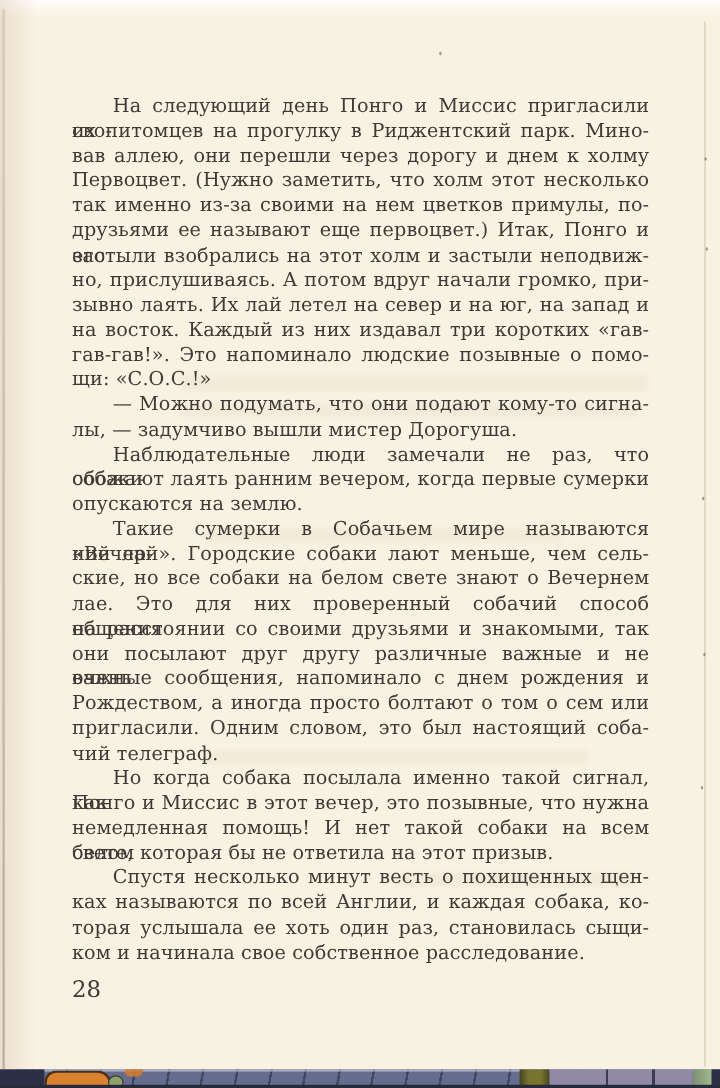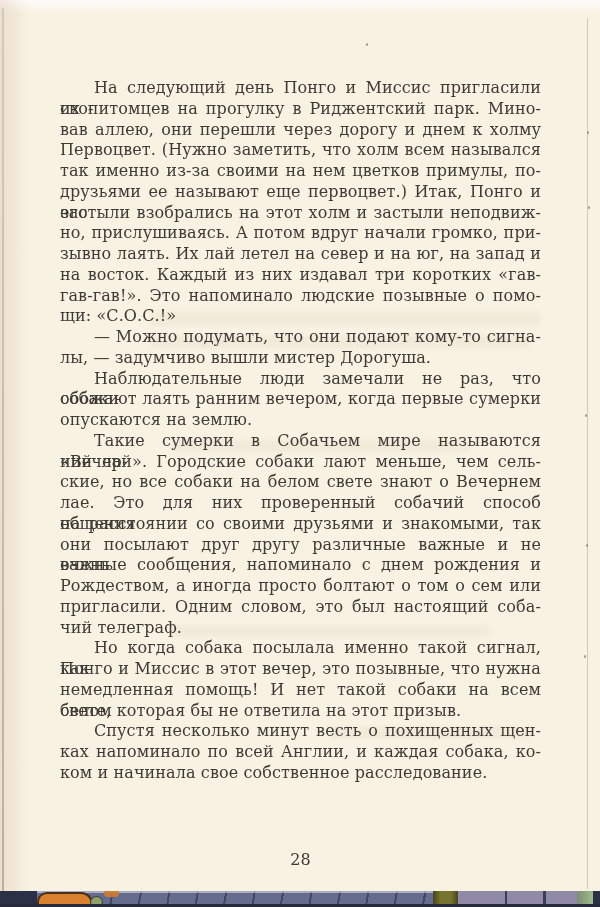--- a/index.html
+++ b/index.html
@@ -45,21 +45,21 @@
   .line {
     font-size: 16px; line-height: 20.75px; height: 20.75px;
     text-align: justify; text-align-last: justify;
     letter-spacing: 0.1px;
   }
   .line.indent { text-indent: 34px; }
   .line.plast  { text-align-last: left; }
 
   .page-number {
     position: absolute; left: 60px; top: 814px; width: 481px;
-    text-align: center; font-size: 16px; color: var(--ink, #3e3a35); margin-top: 36px;
+    text-align: left; font-size: 19px; color: var(--ink, #3e3a35);
   }
 
   
   .strip {
     position: absolute; left: 0; right: 0; top: 891px; height: 16px;
     background:
       repeating-linear-gradient(100deg,
         rgba(0,0,0,0) 0 26px, rgba(30,32,50,.5) 26px 28px),
       var(--strip-slate, #666c8d);
     overflow: hidden;
@@ -112,21 +112,21 @@
   <div class="speck" style="left:587px; top:131px;"></div>
   <div class="speck" style="left:588px; top:206px;"></div>
   <div class="speck" style="left:585px; top:414px;"></div>
   <div class="speck" style="left:586px; top:544px;"></div>
   <div class="speck" style="left:584px; top:655px;"></div>
 
   <div class="text-block">
       <div class="line indent">На следующий день Понго и Миссис пригласили сво-</div>
       <div class="line">их питомцев на прогулку в Риджентский парк. Мино-</div>
       <div class="line">вав аллею, они перешли через дорогу и днем к холму</div>
-      <div class="line">Первоцвет. (Нужно заметить, что холм всем назывался</div>
+      <div class="line">Первоцвет. (Нужно заметить, что холм этот несколько</div>
       <div class="line">так именно из-за своими на нем цветков примулы, по-</div>
       <div class="line">друзьями ее называют еще первоцвет.) Итак, Понго и его</div>
       <div class="line">застыли взобрались на этот холм и застыли неподвиж-</div>
       <div class="line">но, прислушиваясь. А потом вдруг начали громко, при-</div>
       <div class="line">зывно лаять. Их лай летел на север и на юг, на запад и</div>
       <div class="line">на восток. Каждый из них издавал три коротких «гав-</div>
       <div class="line">гав-гав!». Это напоминало людские позывные о помо-</div>
       <div class="line plast">щи: «С.О.С.!»</div>
       <div class="line indent">— Можно подумать, что они подают кому-то сигна-</div>
       <div class="line plast">лы, — задумчиво вышли мистер Дорогуша.</div>
@@ -141,21 +141,22 @@
       <div class="line">они посылают друг другу различные важные и не очень</div>
       <div class="line">важные сообщения, напоминало с днем рождения и</div>
       <div class="line">Рождеством, а иногда просто болтают о том о сем или</div>
       <div class="line">пригласили. Одним словом, это был настоящий соба-</div>
       <div class="line plast">чий телеграф.</div>
       <div class="line indent">Но когда собака посылала именно такой сигнал, как</div>
       <div class="line">Понго и Миссис в этот вечер, это позывные, что нужна</div>
       <div class="line">немедленная помощь! И нет такой собаки на всем белом</div>
       <div class="line plast">свете, которая бы не ответила на этот призыв.</div>
       <div class="line indent">Спустя несколько минут весть о похищенных щен-</div>
-      <div class="line">ках напоминало по всей Англии, и каждая собака, ко-</div>
+      <div class="line">ках называются по всей Англии, и каждая собака, ко-</div>
+      <div class="line">торая услышала ее хоть один раз, становилась сыщи-</div>
       <div class="line plast">ком и начинала свое собственное расследование.</div>
     </div>
 
   <div class="page-number">28</div>
 
   <div class="strip">
     <div class="hl"></div>
     <div class="navy-l"></div>
     <div class="orange"></div>
     <div class="sage"></div>

